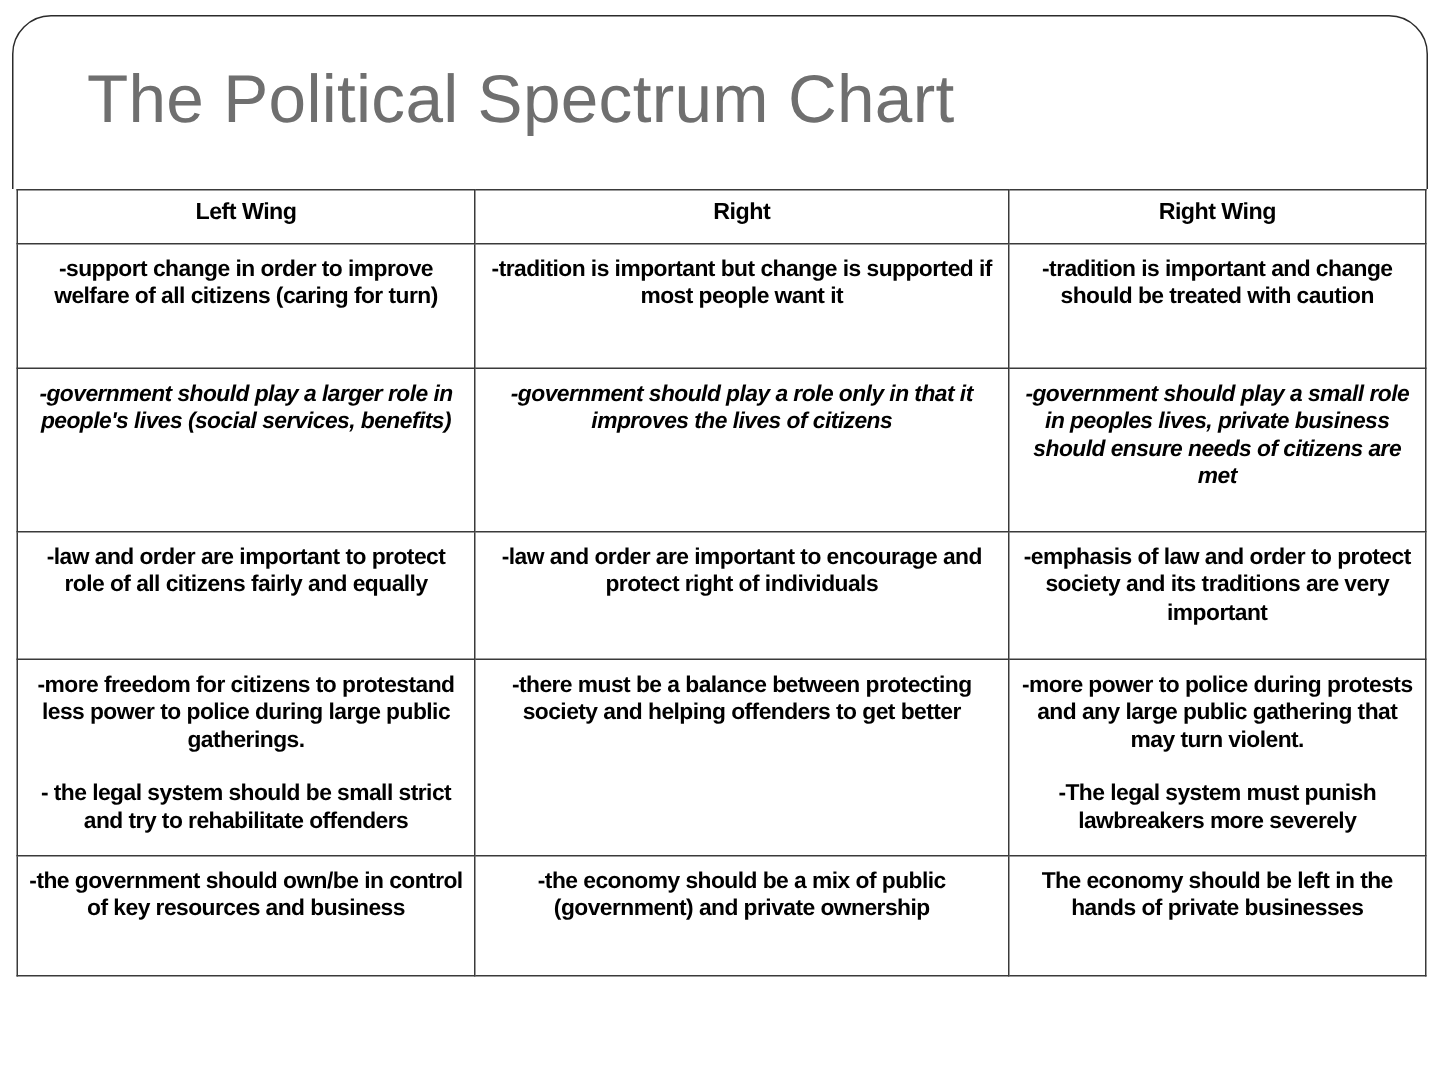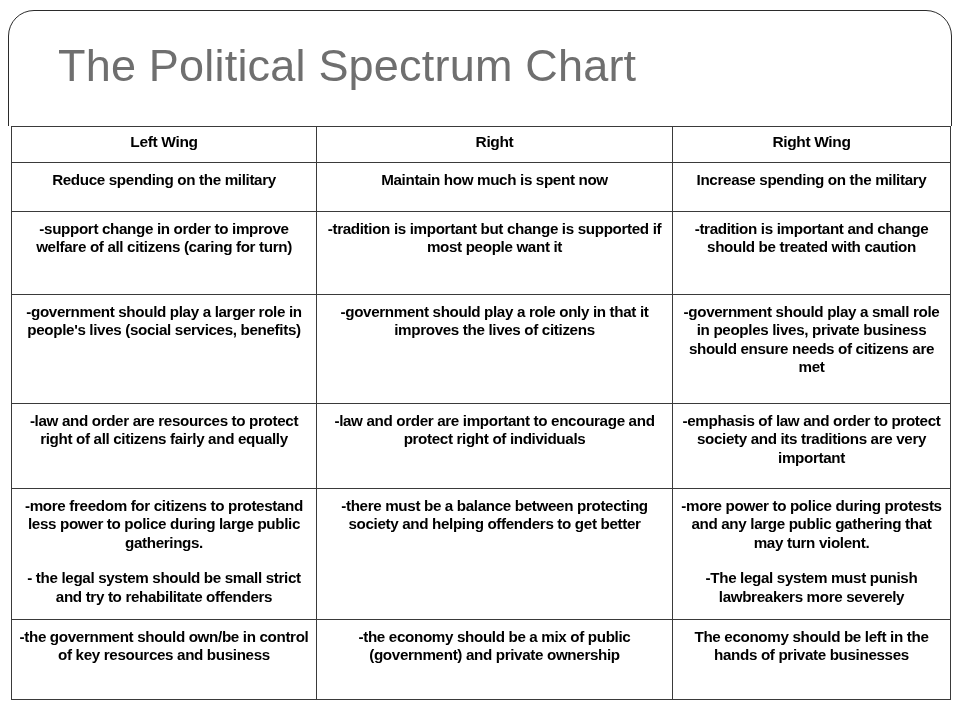--- a/index.html
+++ b/index.html
@@ -83,21 +83,21 @@
     padding-top: 6px;
     height: 36px;
     vertical-align: top;
   }
   .col-left   { width: 305px; }
   .col-centre { width: 356px; }
   .col-right  { width: 278px; }
 
   .r-mil     { height: 49px; }
   .r-change  { height: 83px; }
-  .r-gov     { height: 109px; }
+  .r-gov     { height: 109px; font-style: italic; }
   .r-law     { height: 85px; }
   .r-freedom { height: 131px; }
   .r-econ    { height: 80px; }
 
   .cell-para { margin: 0; }
   .cell-para + .cell-para { margin-top: 17px; }
 </style>
 </head>
 <body>
 
@@ -109,31 +109,20 @@
 <table class="spectrum-table">
   <thead>
     <tr>
       <th class="col-left">Left Wing</th>
       <th class="col-centre">Right</th>
       <th class="col-right">Right Wing</th>
     </tr>
   </thead>
   <tbody>
 
-    <tr class="r-mil">
-      <td class="col-left">
-        <p class="cell-para">Reduce spending on the military</p>
-      </td>
-      <td class="col-centre">
-        <p class="cell-para">Maintain how much is spent now</p>
-      </td>
-      <td class="col-right">
-        <p class="cell-para">Increase spending on the military</p>
-      </td>
-    </tr>
 
     <tr class="r-change">
       <td class="col-left">
         <p class="cell-para">-support change in order to improve welfare of all citizens (caring for turn)</p>
       </td>
       <td class="col-centre">
         <p class="cell-para">-tradition is important but change is supported if most people want it</p>
       </td>
       <td class="col-right">
         <p class="cell-para">-tradition is important and change should be treated with caution</p>
@@ -147,21 +136,21 @@
       <td class="col-centre">
         <p class="cell-para">-government should play a role only in that it improves the lives of citizens</p>
       </td>
       <td class="col-right">
         <p class="cell-para">-government should play a small role in peoples lives, private business should ensure needs of citizens are met</p>
       </td>
     </tr>
 
     <tr class="r-law">
       <td class="col-left">
-        <p class="cell-para">-law and order are resources to protect right of all citizens fairly and equally</p>
+        <p class="cell-para">-law and order are important to protect role of all citizens fairly and equally</p>
       </td>
       <td class="col-centre">
         <p class="cell-para">-law and order are important to encourage and protect right of individuals</p>
       </td>
       <td class="col-right">
         <p class="cell-para">-emphasis of law and order to protect society and its traditions are very important</p>
       </td>
     </tr>
 
     <tr class="r-freedom">

